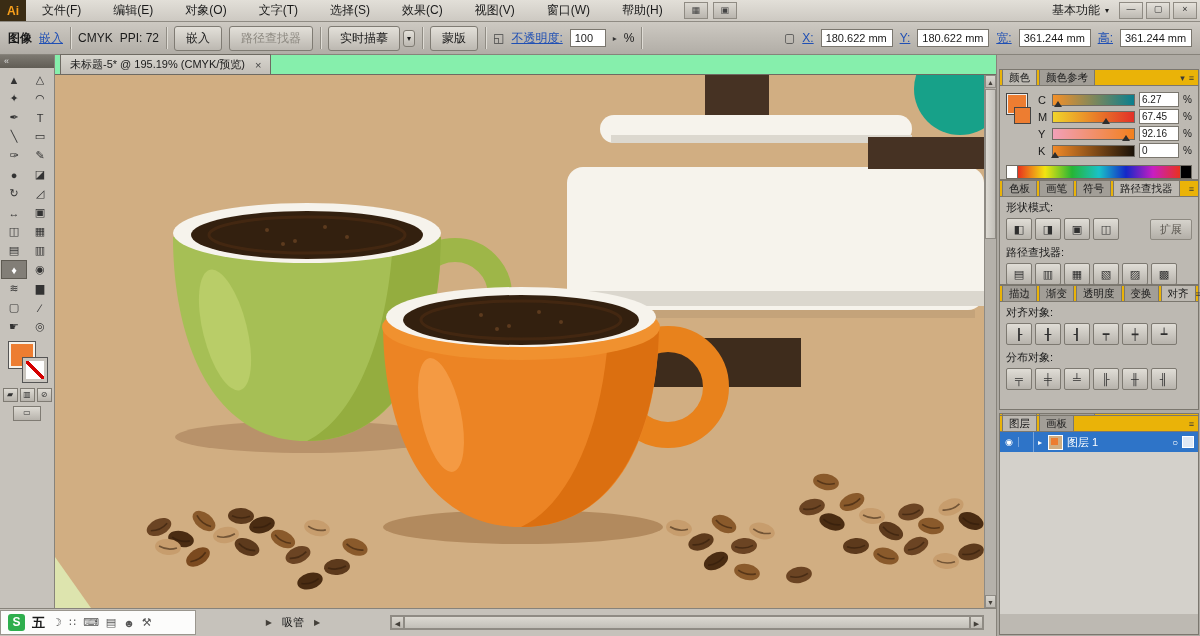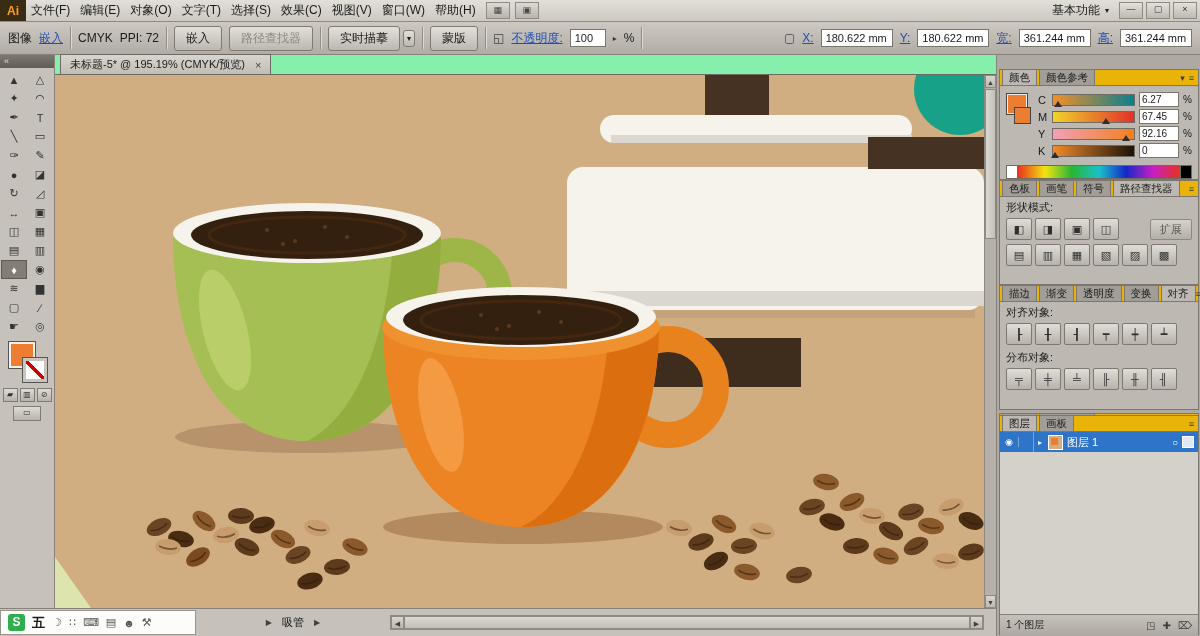--- a/index.html
+++ b/index.html
@@ -4,31 +4,31 @@
 <style>
   html,body{margin:0;padding:0}
   body{width:1200px;height:636px;position:relative;overflow:hidden;
        font-family:"Liberation Sans","DejaVu Sans",sans-serif;font-size:12px;color:#1a1a1a;background:#b3afa8}
   
   #menubar{position:absolute;left:0;top:0;width:1200px;height:22px;
            background:linear-gradient(#e2dfd8,#cdc9c2);border-bottom:1px solid #8f8b83;
            display:flex;align-items:center;box-sizing:border-box}
   .ai-logo{width:26px;height:21px;background:#3a2c14;color:#f9a01b;font-weight:bold;
            display:flex;align-items:center;justify-content:center;font-size:12px}
-  .menu-item{padding:0 5px;height:21px;line-height:21px;font-size:12px}
+  .menu-item{padding:0 16px;height:21px;line-height:21px;font-size:12px}
   .app-icon{width:22px;height:15px;border:1px solid #8f8b83;background:linear-gradient(#dcd9d2,#b9b5ae);
             margin-left:5px;text-align:center;font-size:9px;line-height:14px;color:#444}
   .workspace{margin-left:auto;display:flex;align-items:center;gap:5px;padding:0 10px;font-size:12px}
   .winbtn{width:22px;height:15px;border:1px solid #8f8b83;background:linear-gradient(#e4e1da,#bdb9b2);
           font-size:9px;line-height:13px;text-align:center;margin-right:3px;color:#333}
   
   #controlbar{position:absolute;left:0;top:22px;width:1200px;height:33px;
               background:linear-gradient(#cdc9c2,#b1ada6);border-bottom:1px solid #87837b;
               display:flex;align-items:center;padding:0 8px;gap:7px;box-sizing:border-box;font-size:12px}
-  .cb-strong{font-weight:normal}
+  .cb-strong{font-weight:bold}
   .cb-sep{width:1px;height:22px;background:#908c84;box-shadow:1px 0 0 #dfdcd5}
   .link{color:#1f4fb4;text-decoration:underline;cursor:pointer}
   .btn{padding:3px 11px;background:linear-gradient(#e3e0d9,#bcb8b1);border:1px solid #7f7b73;
        border-radius:3px;font-size:12px;font-family:inherit;color:#1a1a1a}
   .btn.disabled{color:#8d8981}
   .btn-arrow{padding:3px 3px;margin-left:-4px;font-size:8px}
   .valuebox{background:#fff;border:1px solid #7a766e;padding:1px 4px;font-size:11px;height:14px;
             display:inline-block;line-height:14px}
   .spin{font-size:8px;color:#333}
   
@@ -551,20 +551,21 @@
   </div>
   <div class="pbody" style="top:142px;height:88px">
     <div class="plabel">形状模式:</div>
     <div class="ibtn-row">
       <span class="ibtn">◧</span>
       <span class="ibtn">◨</span>
       <span class="ibtn">▣</span>
       <span class="ibtn">◫</span>
       <span class="xbtn">扩展</span>
     </div>
+    <div class="plabel">路径查找器:</div>
     <div class="ibtn-row">
       <span class="ibtn">▤</span>
       <span class="ibtn">▥</span>
       <span class="ibtn">▦</span>
       <span class="ibtn">▧</span>
       <span class="ibtn">▨</span>
       <span class="ibtn">▩</span>
     </div>
   </div>
 
@@ -618,22 +619,14 @@
     <div class="layer-row">
       <span class="l-eye">◉</span>
       <span class="l-blank"></span>
       <span class="l-exp">▸</span>
       <span class="l-thumb"></span>
       <span>图层 1</span>
       <span class="l-target">○</span>
       <span class="l-sel"></span>
     </div>
     <div class="layers-rest"></div>
-    <div class="l-footer">
-      <span>1 个图层</span>
-      <span class="lf-icons">
-        <span>◳</span>
-        <span>✚</span>
-        <span>⌦</span>
-      </span>
-    </div>
   </div>
 </div>
 
 </body></html>

